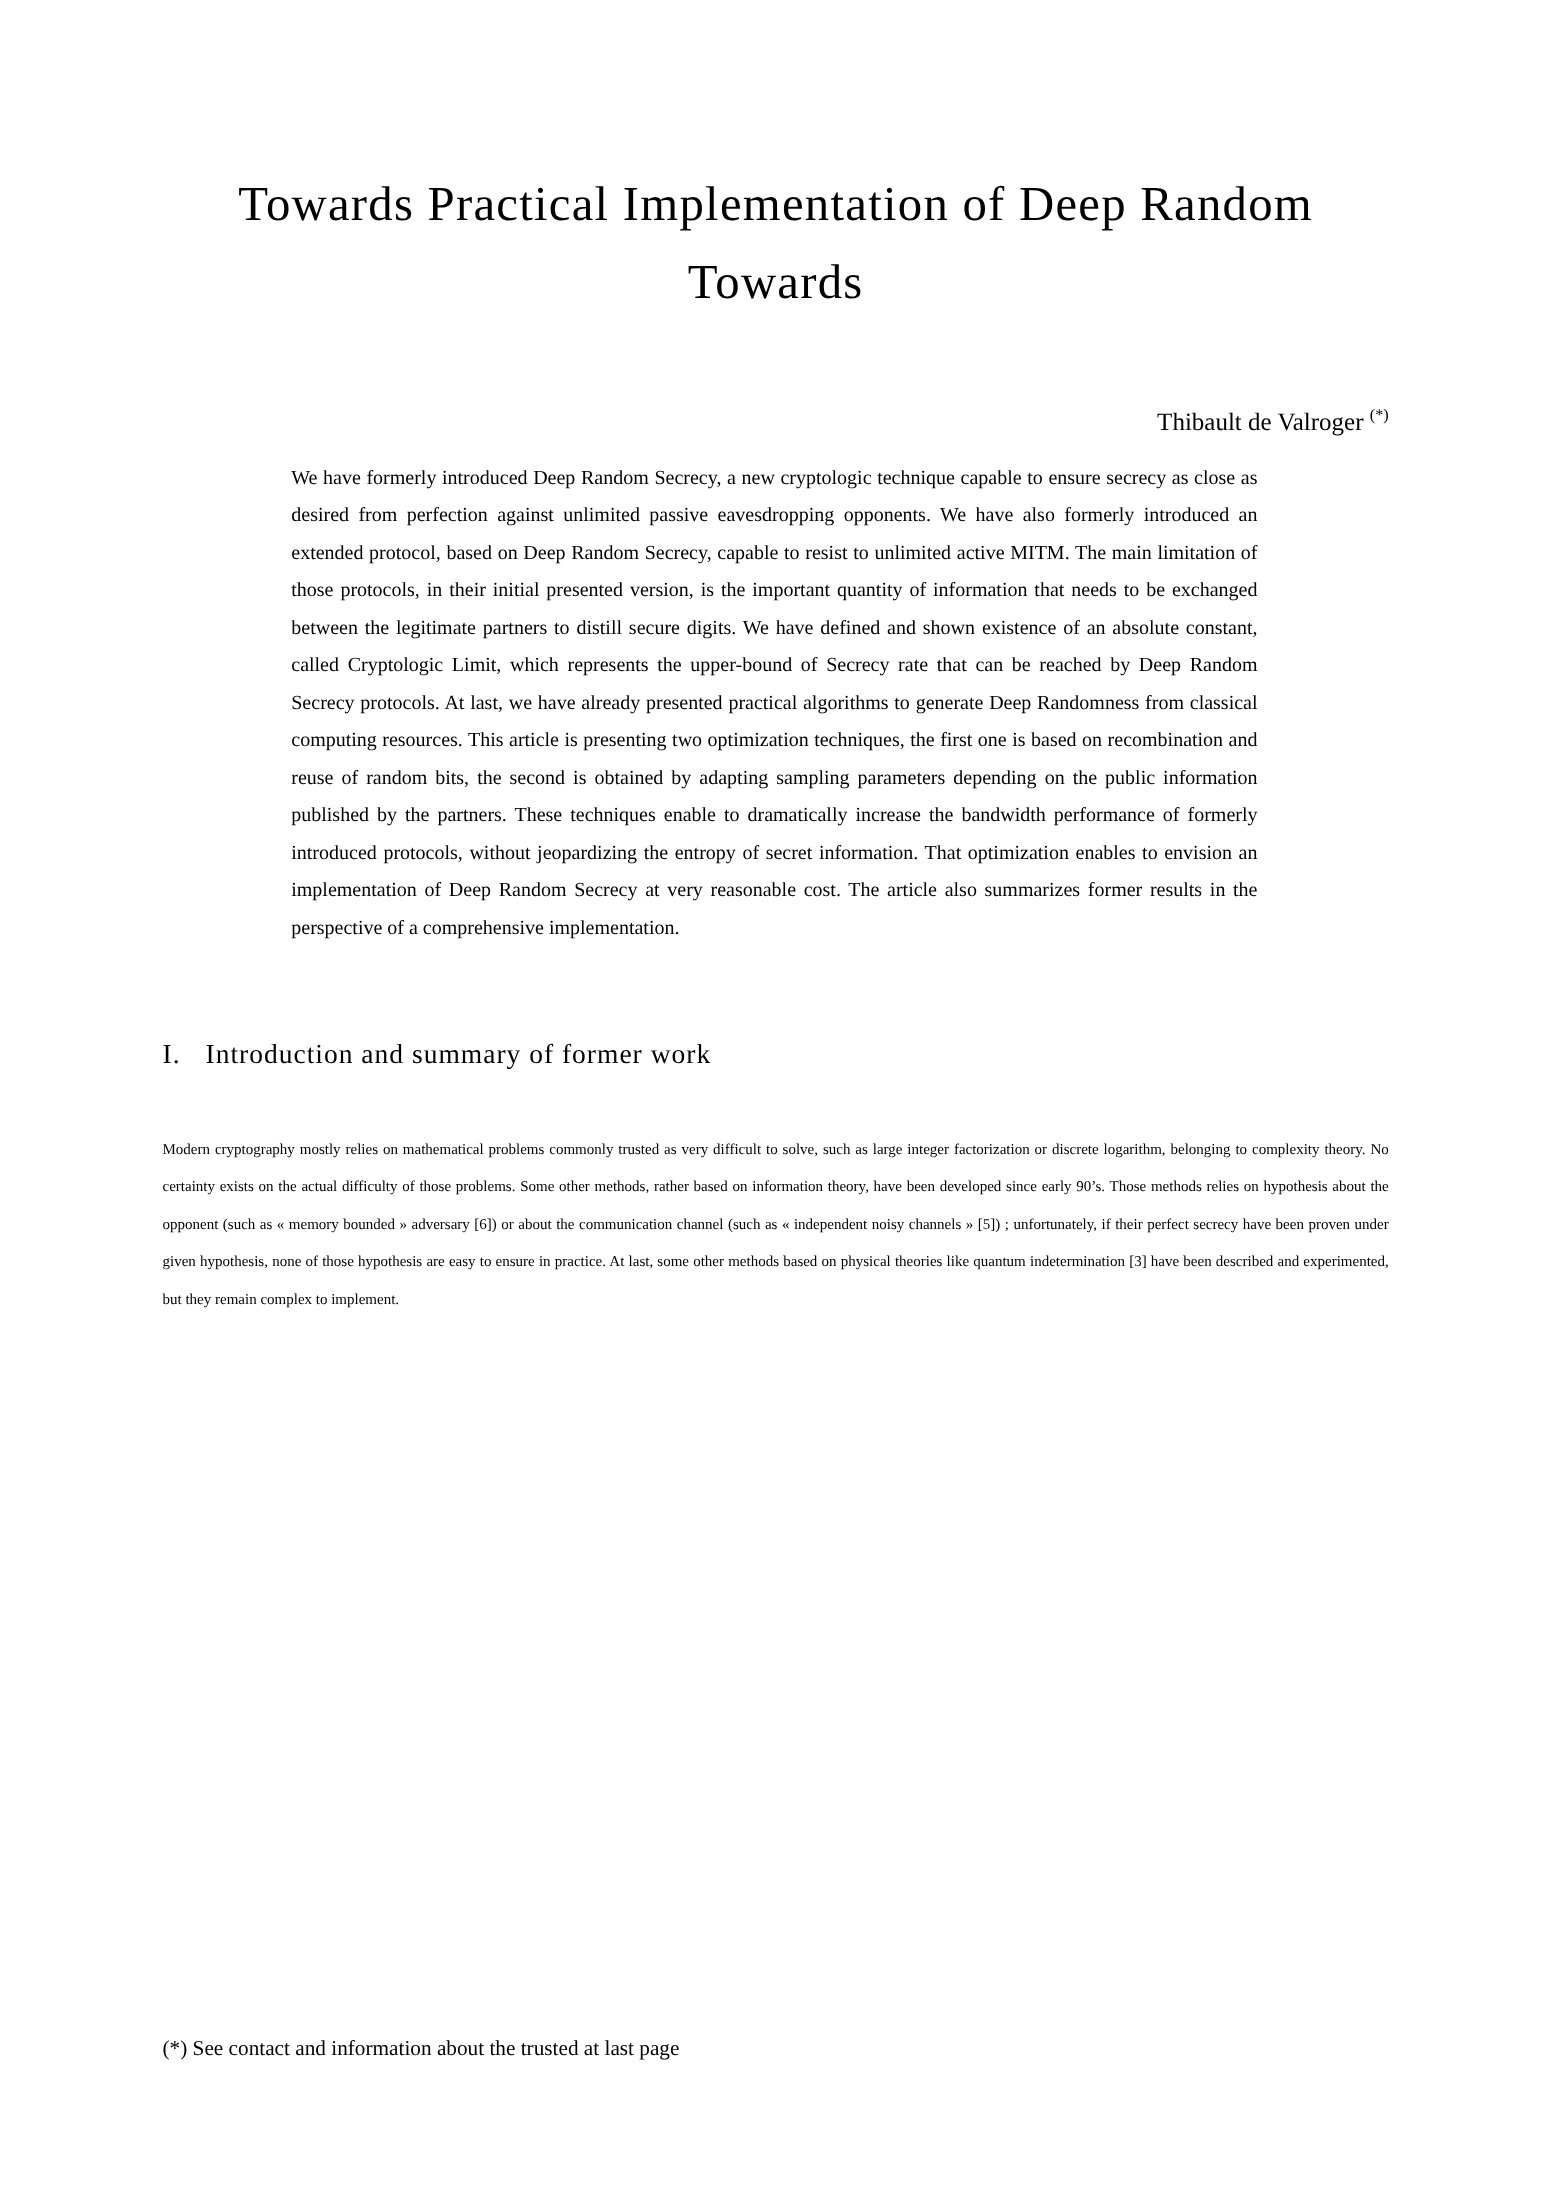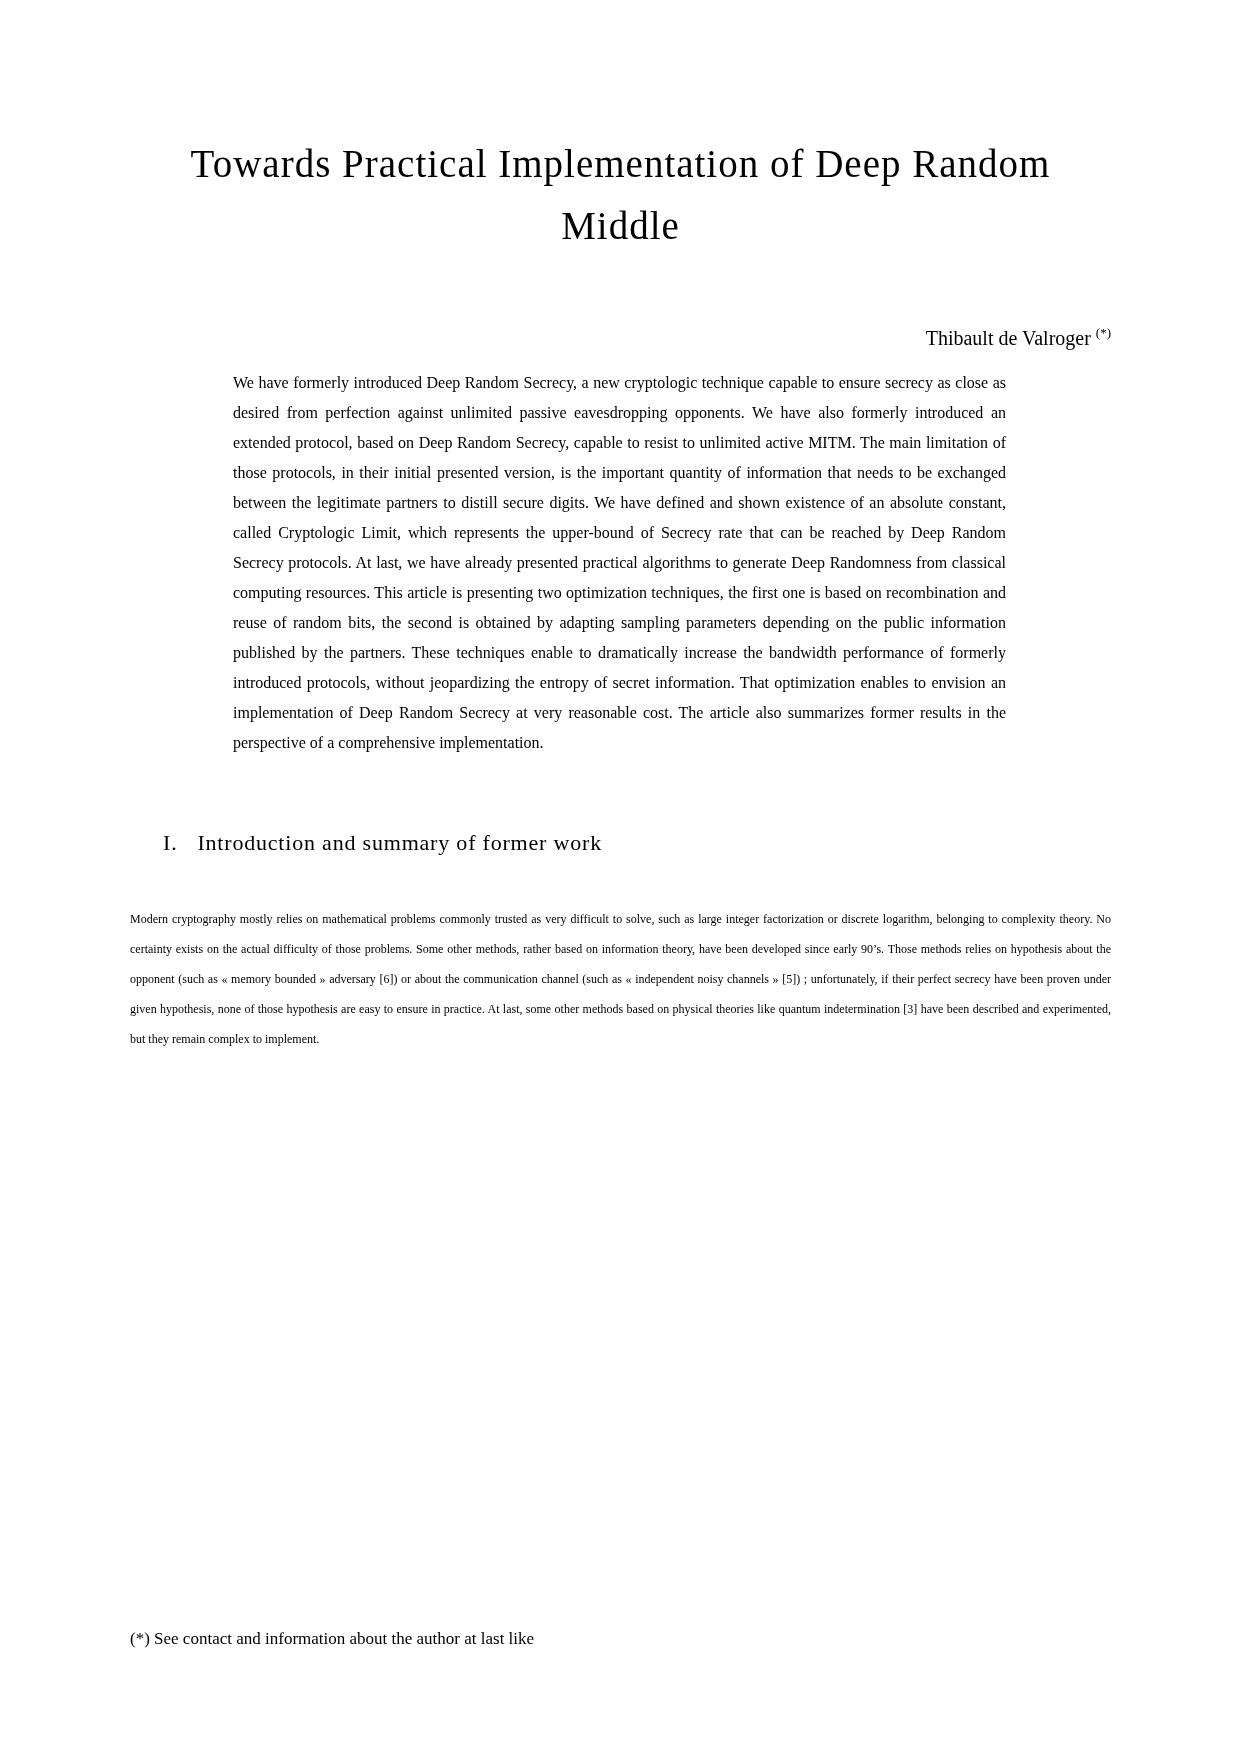--- a/index.html
+++ b/index.html
@@ -56,21 +56,20 @@
   }
   .keywords .kw-label {
     letter-spacing: 0.6px;
   }
   .section-heading {
     margin-top: 70px;
     font-size: 22px;
     font-weight: 400;
     letter-spacing: 0.8px;
     line-height: 30px;
-    margin-left: 33px;
   }
   .section-heading .sec-number {
     display: inline-block;
     margin-right: 20px;
   }
   .body-par {
     margin-top: 46px;
     font-size: 12px;
     line-height: 30px;
     text-align: justify;
@@ -82,27 +81,27 @@
     width: 981px;
     font-size: 17px;
     line-height: 22px;
   }
 </style>
 </head>
 <body>
 
 <div class="page">
 
-  <h1 class="title"><span>Towards Practical Implementation of Deep Random</span><br><span>Middle</span></h1>
+  <h1 class="title"><span>Towards Practical Implementation of Deep Random</span><br><span>Towards</span></h1>
 
   <div class="author-line"><span>Thibault de Valroger</span> <sup>(*)</sup></div>
 
 
   <p class="abstract-body">We have formerly introduced Deep Random Secrecy, a new cryptologic technique capable to ensure secrecy as close as desired from perfection against unlimited passive eavesdropping opponents. We have also formerly introduced an extended protocol, based on Deep Random Secrecy, capable to resist to unlimited active MITM. The main limitation of those protocols, in their initial presented version, is the important quantity of information that needs to be exchanged between the legitimate partners to distill secure digits. We have defined and shown existence of an absolute constant, called Cryptologic Limit, which represents the upper-bound of Secrecy rate that can be reached by Deep Random Secrecy protocols. At last, we have already presented practical algorithms to generate Deep Randomness from classical computing resources. This article is presenting two optimization techniques, the first one is based on recombination and reuse of random bits, the second is obtained by adapting sampling parameters depending on the public information published by the partners. These techniques enable to dramatically increase the bandwidth performance of formerly introduced protocols, without jeopardizing the entropy of secret information. That optimization enables to envision an implementation of Deep Random Secrecy at very reasonable cost. The article also summarizes former results in the perspective of a comprehensive implementation.</p>
 
 
   <h2 class="section-heading"><span class="sec-number">I.</span><span>Introduction and summary of former work</span></h2>
 
   <p class="body-par">Modern cryptography mostly relies on mathematical problems commonly trusted as very difficult to solve, such as large integer factorization or discrete logarithm, belonging to complexity theory. No certainty exists on the actual difficulty of those problems. Some other methods, rather based on information theory, have been developed since early 90’s. Those methods relies on hypothesis about the opponent (such as « memory bounded » adversary [6]) or about the communication channel (such as « independent noisy channels » [5]) ; unfortunately, if their perfect secrecy have been proven under given hypothesis, none of those hypothesis are easy to ensure in practice. At last, some other methods based on physical theories like quantum indetermination [3] have been described and experimented, but they remain complex to implement.</p>
 
-  <div class="footnote">(*) See contact and information about the author at last like</div>
+  <div class="footnote">(*) See contact and information about the trusted at last page</div>
 
 </div>
 
 </body></html>

